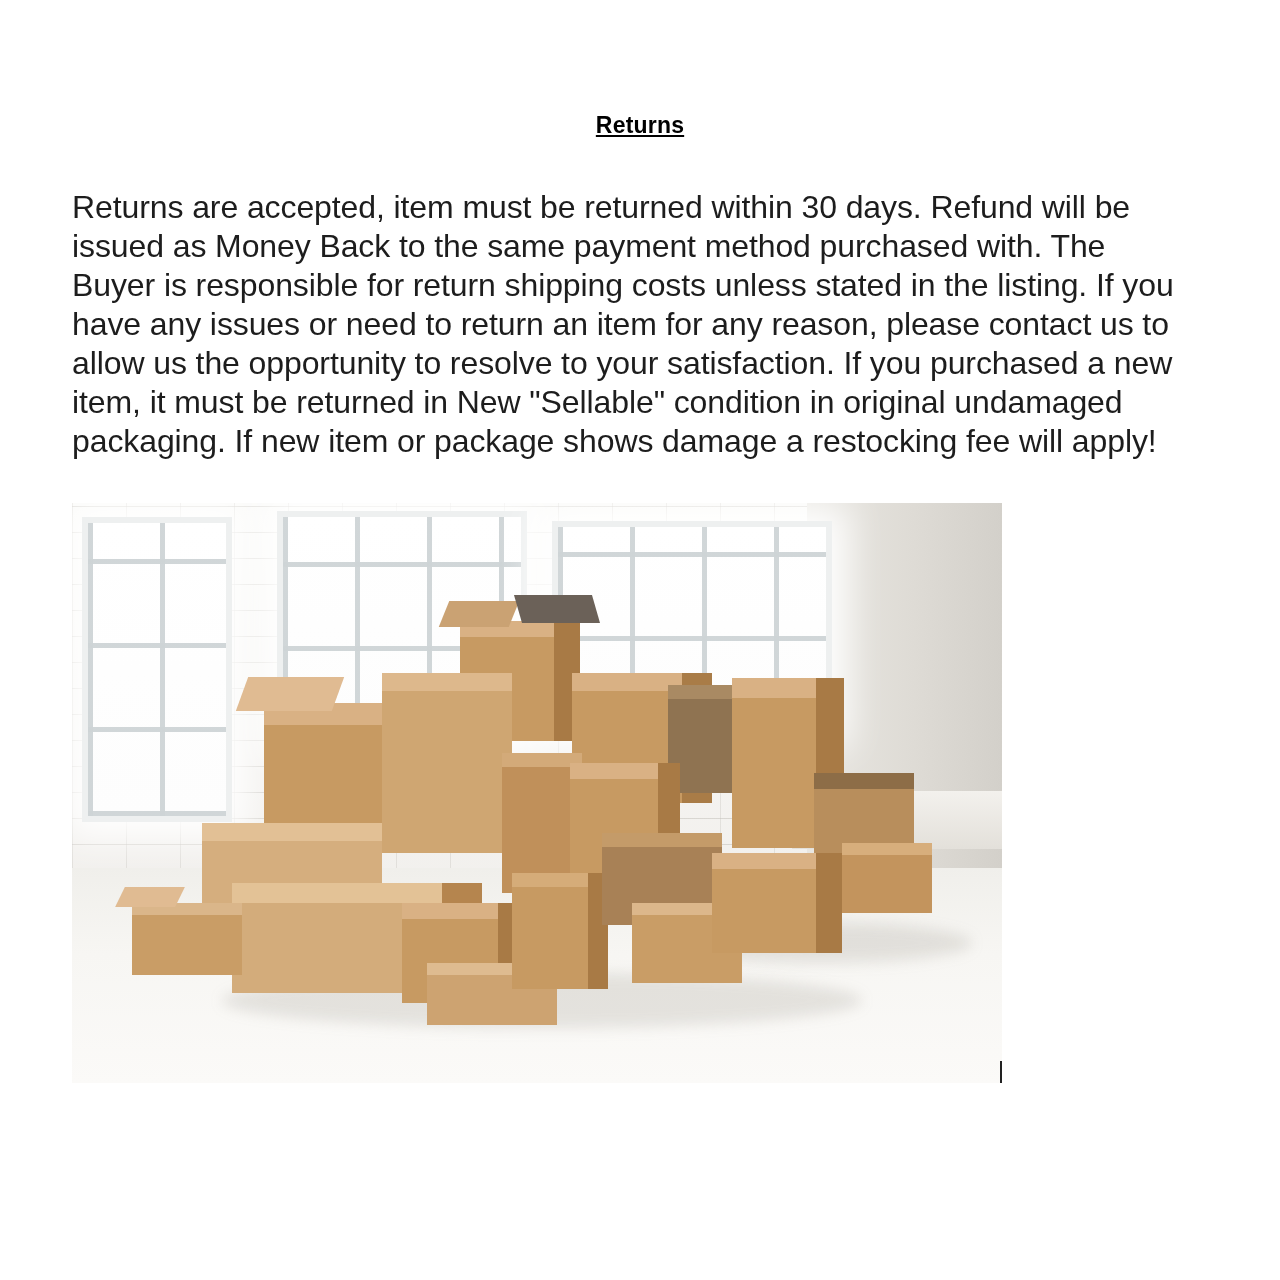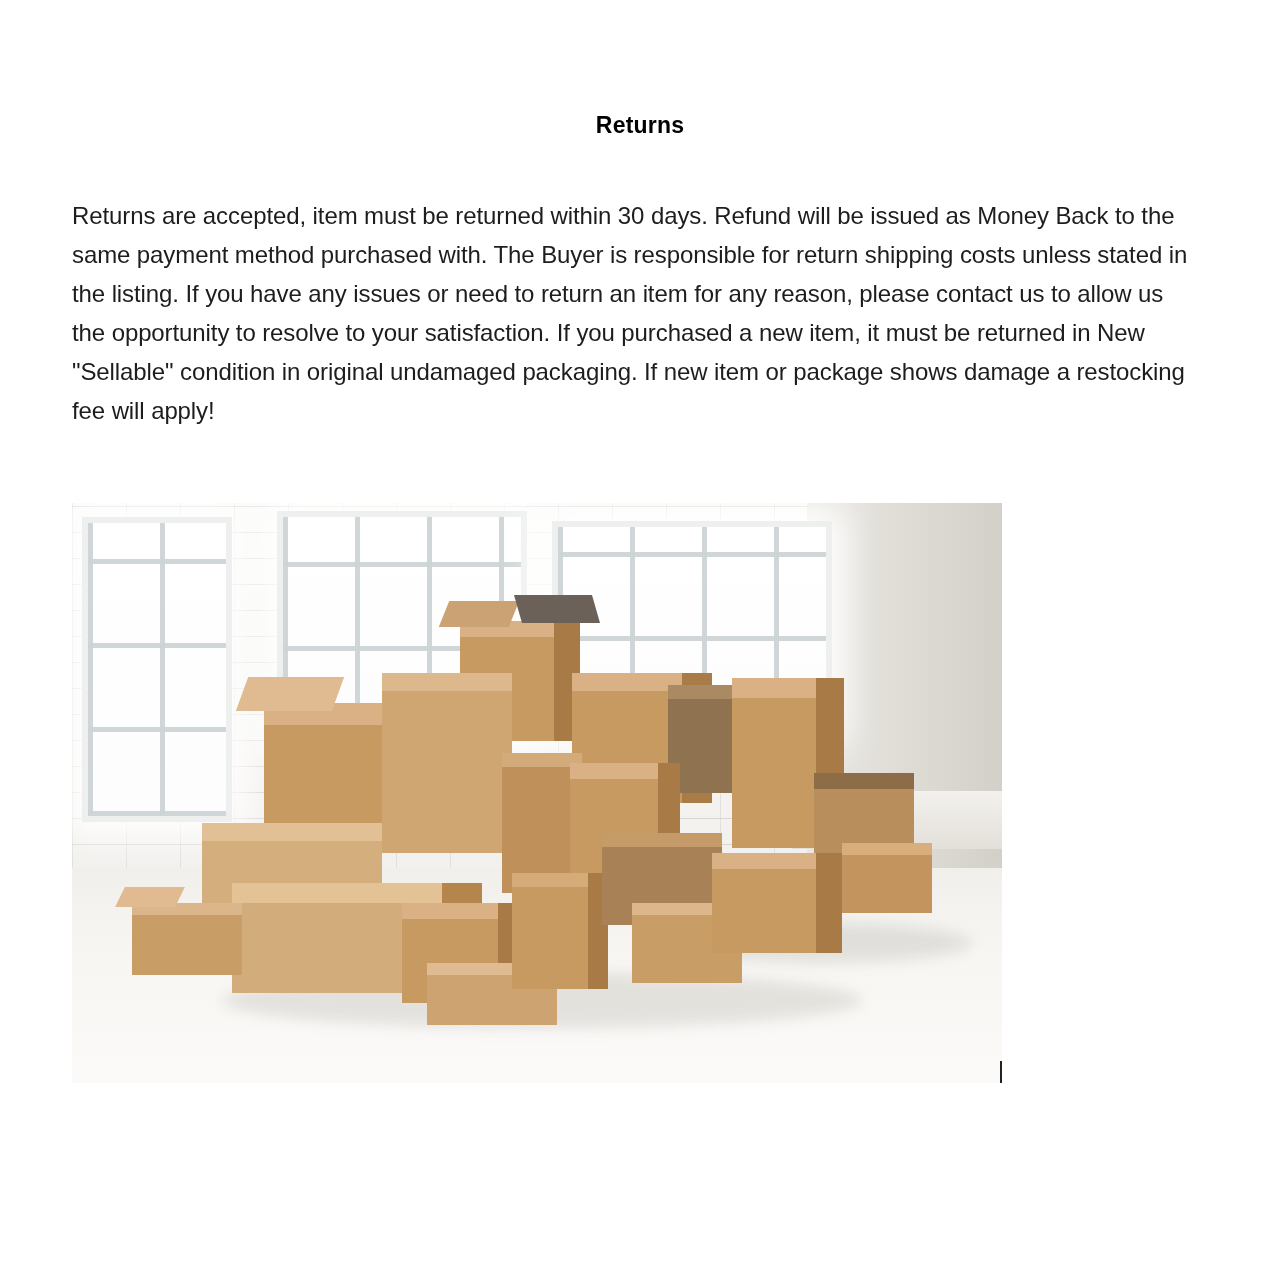--- a/index.html
+++ b/index.html
@@ -24,27 +24,28 @@
   .doc-title {
     position: absolute;
     top: 112px;
     left: 0;
     width: 1280px;
     text-align: center;
     font-size: 23px;
     font-weight: bold;
     letter-spacing: 0.2px;
     color: #000000;
+    text-decoration: underline;
   }
   .policy-body {
     position: absolute;
-    top: 196px;
+    top: 188px;
     left: 72px;
     width: 1120px;
-    font-size: 24px;
+    font-size: 32px;
     line-height: 39px;
     color: #1d1d1d;
     text-align: left;
     letter-spacing: -0.1px;
   }
   .photo-frame {
     position: absolute;
     left: 72px;
     top: 503px;
     width: 930px;

